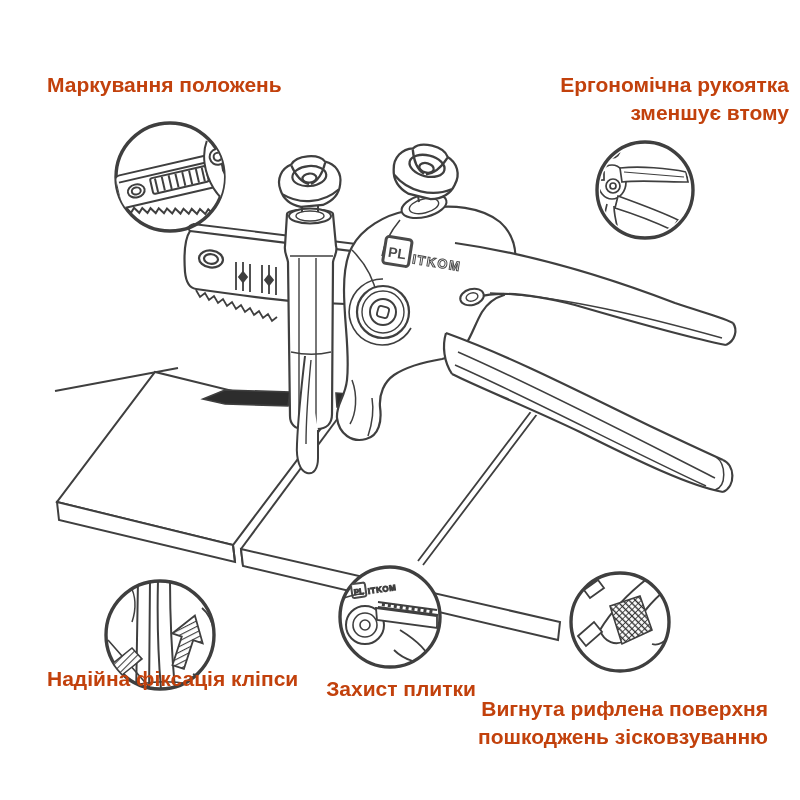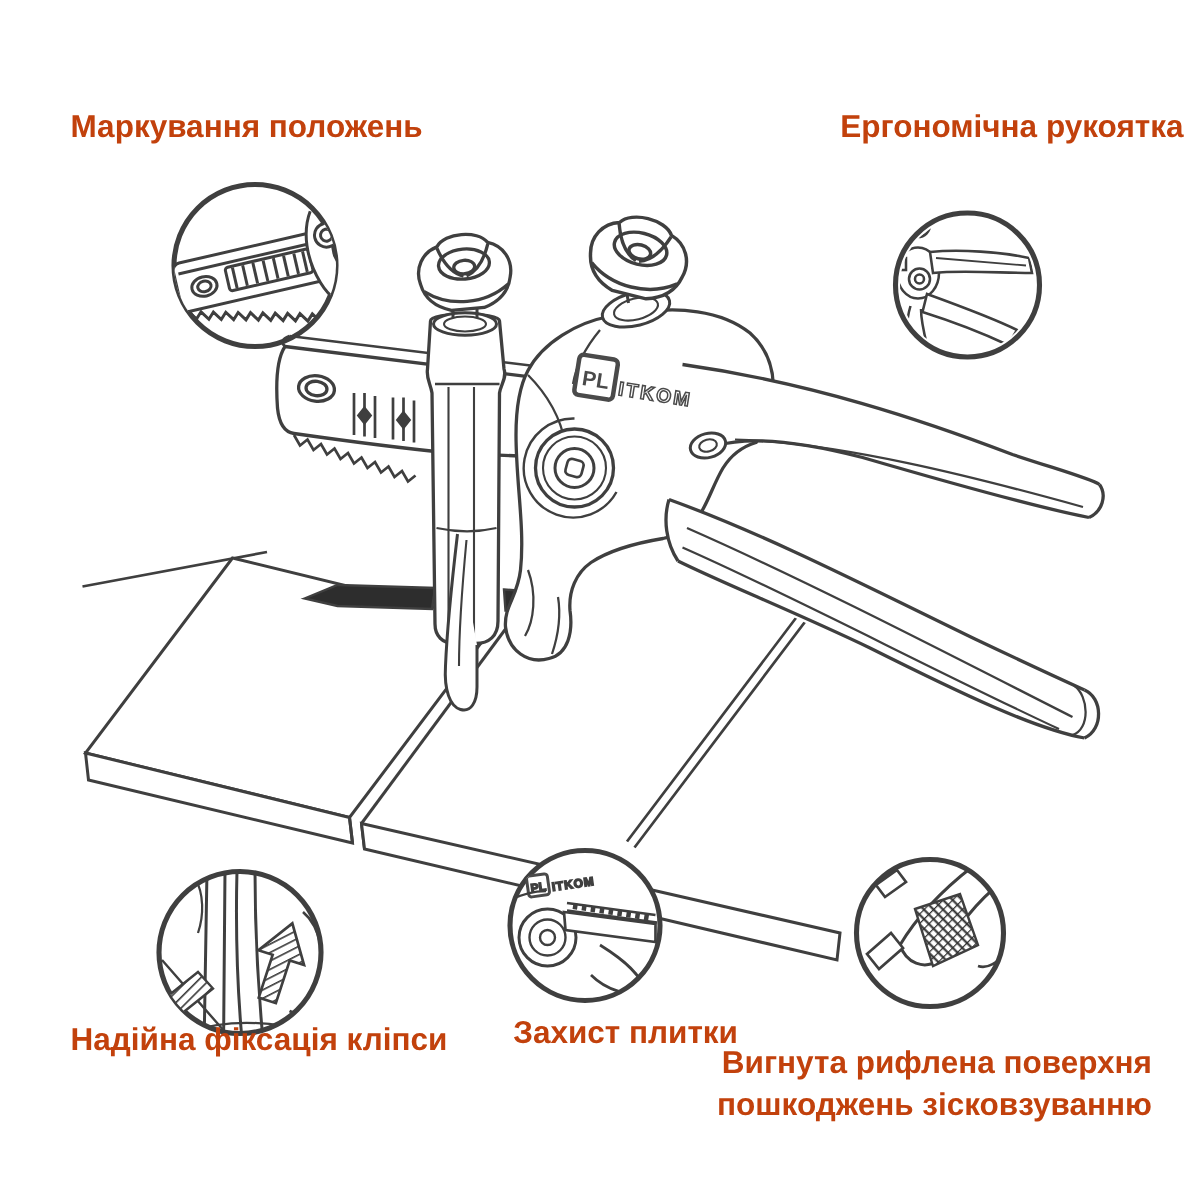--- a/index.html
+++ b/index.html
@@ -248,28 +248,29 @@
   </g>
 </svg>
 
   <div class="lbl" style="left:47px;top:71px">
     <span>Маркування положень</span>
       <span></span>
   </div>
 
   <div class="lbl center" style="left:497px;top:71px;width:292px">
     <span>Ергономічна рукоятка</span>
-  </div>
-
-  <div class="lbl" style="left:47px;top:680px">
+      <span>зменшує втому</span>
+  </div>
+
+  <div class="lbl" style="left:47px;top:665px">
     <span>Надійна фіксація кліпси</span>
       <span></span>
   </div>
 
-  <div class="lbl center" style="left:300px;top:675px;width:192px">
+  <div class="lbl center" style="left:284px;top:675px;width:192px">
     <span>Захист плитки</span>
   </div>
 
   <div class="lbl center" style="left:468px;top:695px;width:300px">
     <span>Вигнута рифлена поверхня</span>
       <span>пошкоджень зісковзуванню</span>
   </div>
 
 </div>
 

